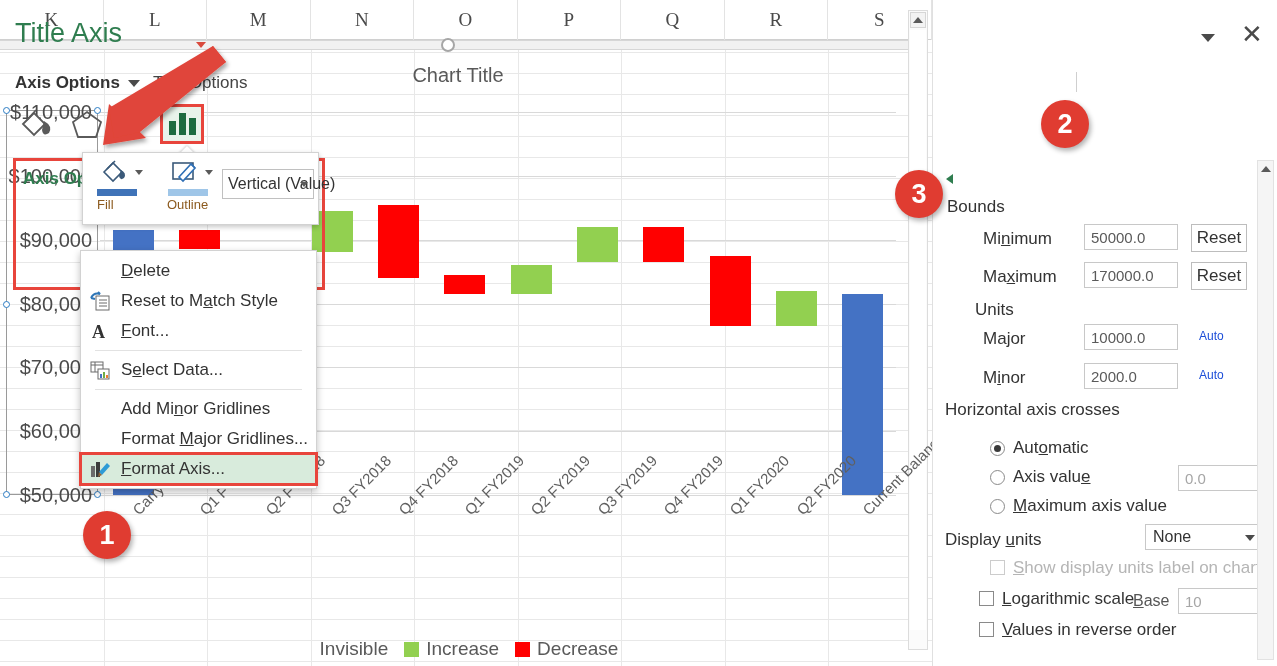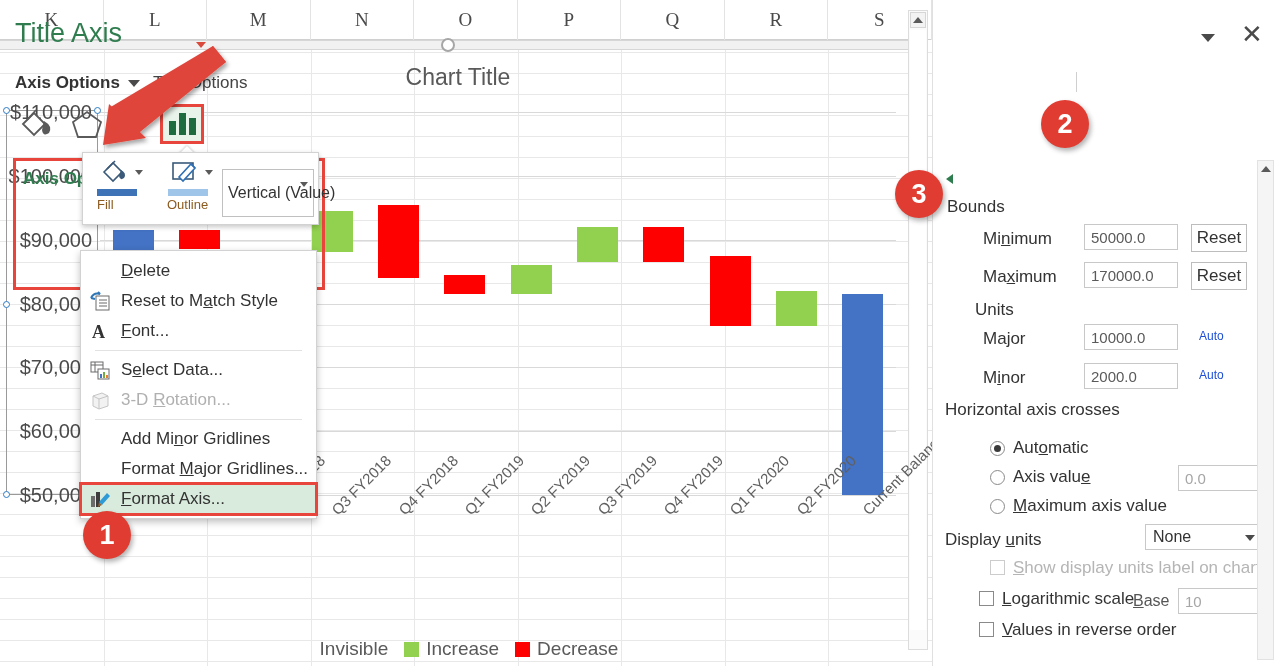--- a/index.html
+++ b/index.html
@@ -51,21 +51,21 @@
     border-top:6px solid #d94a3d;
   }
 
   
   #chart {
     position:absolute; left:0px; top:46px; width:916px; height:620px;
     background:transparent;
   }
   #chart-title {
     position:absolute; left:0; top:18px; width:916px;
-    text-align:center; font-size:23px; color:#595959;
+    text-align:center; font-size:20px; color:#595959;
     font-family:"Liberation Sans", sans-serif;
   }
 
   
   #axis-sel {
     position:absolute; left:6px; top:64px; width:92px; height:385px;
     border:1px solid #9a9a9a; background:transparent;
   }
   .handle {
     position:absolute; width:7px; height:7px; border-radius:50%;
@@ -115,21 +115,21 @@
   }
   .mb-item { position:absolute; top:6px; text-align:left; }
   .mb-label { font-size:13px; color:#8c5a1e; margin-top:1px; }
   .mb-underline { width:40px; height:7px; margin:0 auto; }
   .mb-caret {
     position:absolute; width:0; height:0;
     border-left:4px solid transparent; border-right:4px solid transparent;
     border-top:5px solid #5a5a5a;
   }
   #mb-dropdown {
-    position:absolute; left:139px; top:16px; width:92px; height:48px;
+    position:absolute; left:139px; top:16px; width:92px; height:30px;
     border:1px solid #c0c0c0; background:#ffffff;
     display:flex; align-items:center; padding-left:5px;
     font-size:16px; color:#333333; white-space:nowrap;
   }
   #mb-dropdown .cr {
     position:absolute; right:5px; top:12px; width:0; height:0;
     border-left:4px solid transparent; border-right:4px solid transparent;
     border-top:5px solid #5a5a5a;
   }
 
@@ -500,27 +500,20 @@
           <rect x="2" y="3" width="12" height="10" fill="#fff" stroke="#6b6b6b"></rect>
           <line x1="2" y1="6" x2="14" y2="6" stroke="#6b6b6b"></line>
           <line x1="6" y1="3" x2="6" y2="13" stroke="#6b6b6b"></line>
           <rect x="9" y="10" width="11" height="10" fill="#fff" stroke="#6b6b6b"></rect>
           <rect x="11" y="15" width="2" height="4" fill="#4472C4"></rect>
           <rect x="14" y="13" width="2" height="6" fill="#70AD47"></rect>
           <rect x="17" y="16" width="2" height="3" fill="#ED7D31"></rect>
         </svg></span>
       <span>S<u>e</u>lect Data...</span>
     </div>
-    <div class="mi disabled">
-      <span class="ic"><svg width="22" height="22" viewBox="0 0 22 22">
-          <path d="M4 7 L13 4 L19 7 L19 17 L10 20 L4 17 Z" fill="#f2f2f2" stroke="#c5c5c5"></path>
-          <path d="M4 7 L10 10 L19 7 M10 10 L10 20" fill="none" stroke="#c5c5c5"></path>
-        </svg></span>
-      <span>3-D <u>R</u>otation...</span>
-    </div>
     <div class="mi-sep"></div>
     <div class="mi">
       <span>Add Mi<u>n</u>or Gridlines</span>
     </div>
     <div class="mi">
       <span>Format <u>M</u>ajor Gridlines...</span>
     </div>
     <div class="mi highlight">
       <span class="ic"><svg width="22" height="22" viewBox="0 0 22 22">
           <rect x="2" y="8" width="4" height="11" fill="#6b6b6b"></rect>

